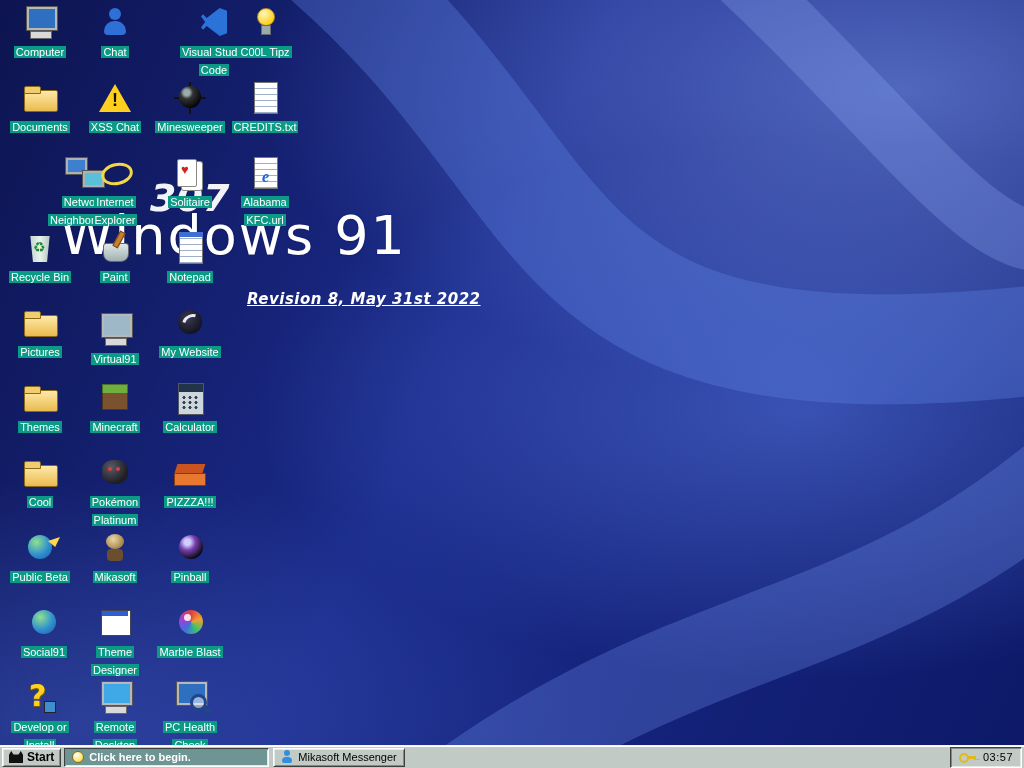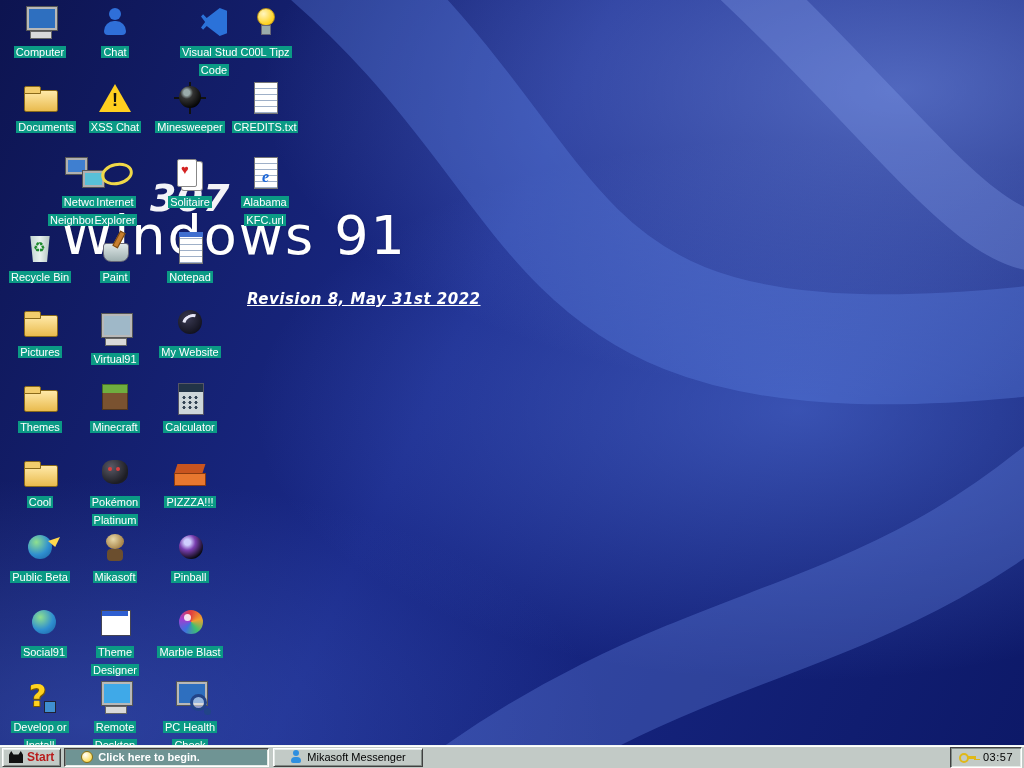--- a/index.html
+++ b/index.html
@@ -115,24 +115,24 @@
 
   
   .taskbar{position:absolute;left:0;bottom:0;width:1024px;height:23px;background:var(--taskbar);
     border-top:1px solid #f2f7f4;box-shadow:inset 0 1px 0 #fff;display:flex;align-items:center;gap:3px;
     padding:0 2px;box-sizing:border-box;z-index:10}
   .bevel-out{border-top:1px solid #fff;border-left:1px solid #fff;border-right:1px solid #404040;border-bottom:1px solid #404040;
     box-shadow:inset 1px 1px 0 #e4ebe7,inset -1px -1px 0 #808a85}
   .bevel-in{border-top:1px solid #404040;border-left:1px solid #404040;border-right:1px solid #fff;border-bottom:1px solid #fff;
     box-shadow:inset 1px 1px 0 #808a85,inset -1px -1px 0 #e4ebe7}
   .start-btn{height:19px;display:flex;align-items:center;gap:4px;padding:0 6px;background:var(--taskbar);
-    font:bold 12px "Liberation Sans",sans-serif;color:#b91c1c;cursor:pointer}
+    font:bold 12px "Liberation Sans",sans-serif;color:#000000;cursor:pointer}
   .cat-icon{width:14px;height:12px;background:#111;
     clip-path:polygon(0 100%,0 32%,16% 0,32% 30%,68% 30%,84% 0,100% 32%,100% 100%)}
-  .tbtn{height:19px;display:flex;align-items:center;gap:5px;padding:0 16px;background:var(--taskbar);
+  .tbtn{height:19px;display:flex;align-items:center;gap:5px;padding:0 7px;background:var(--taskbar);
     font:11px "Liberation Sans",sans-serif;color:#000;cursor:pointer;overflow:hidden;white-space:nowrap}
   .tbtn.active{background:#6f9494;color:#fff;font-weight:bold}
   .tbtn:nth-of-type(1){width:205px}
   .tbtn-label{overflow:hidden;text-overflow:ellipsis}
   .tbtn-icon{flex:none;position:relative}
   .tip-icon{width:10px;height:10px;border-radius:50%;background:radial-gradient(circle at 35% 30%,#fff,#ffd21f);border:1px solid #8a6f10}
   .messenger-icon{width:12px;height:14px}
   .messenger-icon::before{content:"";position:absolute;left:3px;top:0;width:6px;height:6px;border-radius:50%;background:#2f8fe0}
   .messenger-icon::after{content:"";position:absolute;left:1px;top:7px;width:10px;height:6px;border-radius:4px 4px 2px 2px;background:#2f8fe0}
   .tray{height:19px;margin-left:auto;display:flex;align-items:center;gap:6px;padding:0 8px;background:var(--taskbar);
@@ -169,21 +169,21 @@
     <span class="ic-label">Chat</span>
   </div>
       <div class="dicon" style="left: 154px; top: 6px; margin-left: 24px;">
     <div class="ic ic-vscode"></div>
     <span class="ic-label">Visual Studio Code</span>
   </div>
       <div class="dicon" style="left: 229px; top: 6px;">
     <div class="ic ic-tips"></div>
     <span class="ic-label">C00L Tipz</span>
   </div>
-      <div class="dicon" style="left: 4px; top: 81px; text-align: right;">
+      <div class="dicon" style="left: 4px; top: 81px;">
     <div class="ic ic-folder-documents"></div>
     <span class="ic-label">Documents</span>
   </div>
       <div class="dicon" style="left: 79px; top: 81px;">
     <div class="ic ic-warning"></div>
     <span class="ic-label">XSS Chat</span>
   </div>
       <div class="dicon" style="left: 154px; top: 81px;">
     <div class="ic ic-mine"></div>
     <span class="ic-label">Minesweeper</span>

